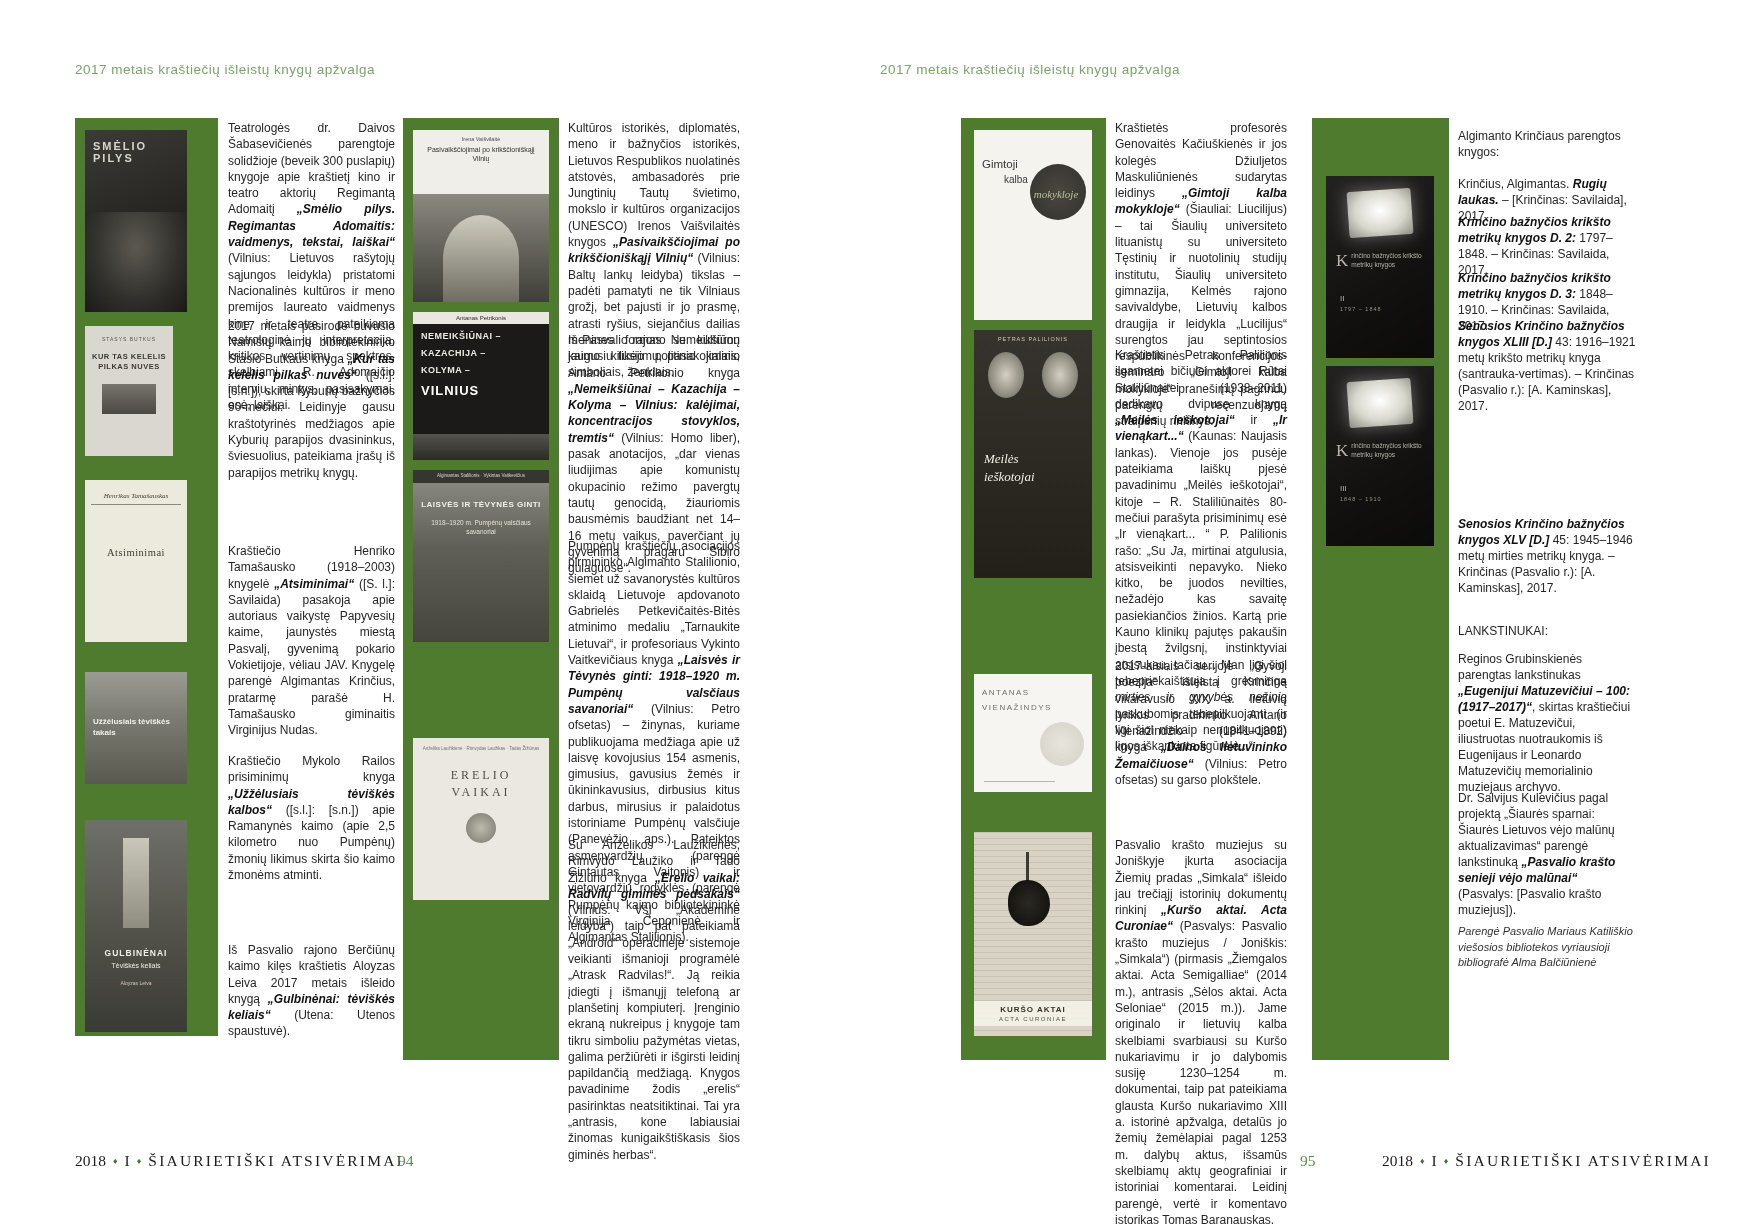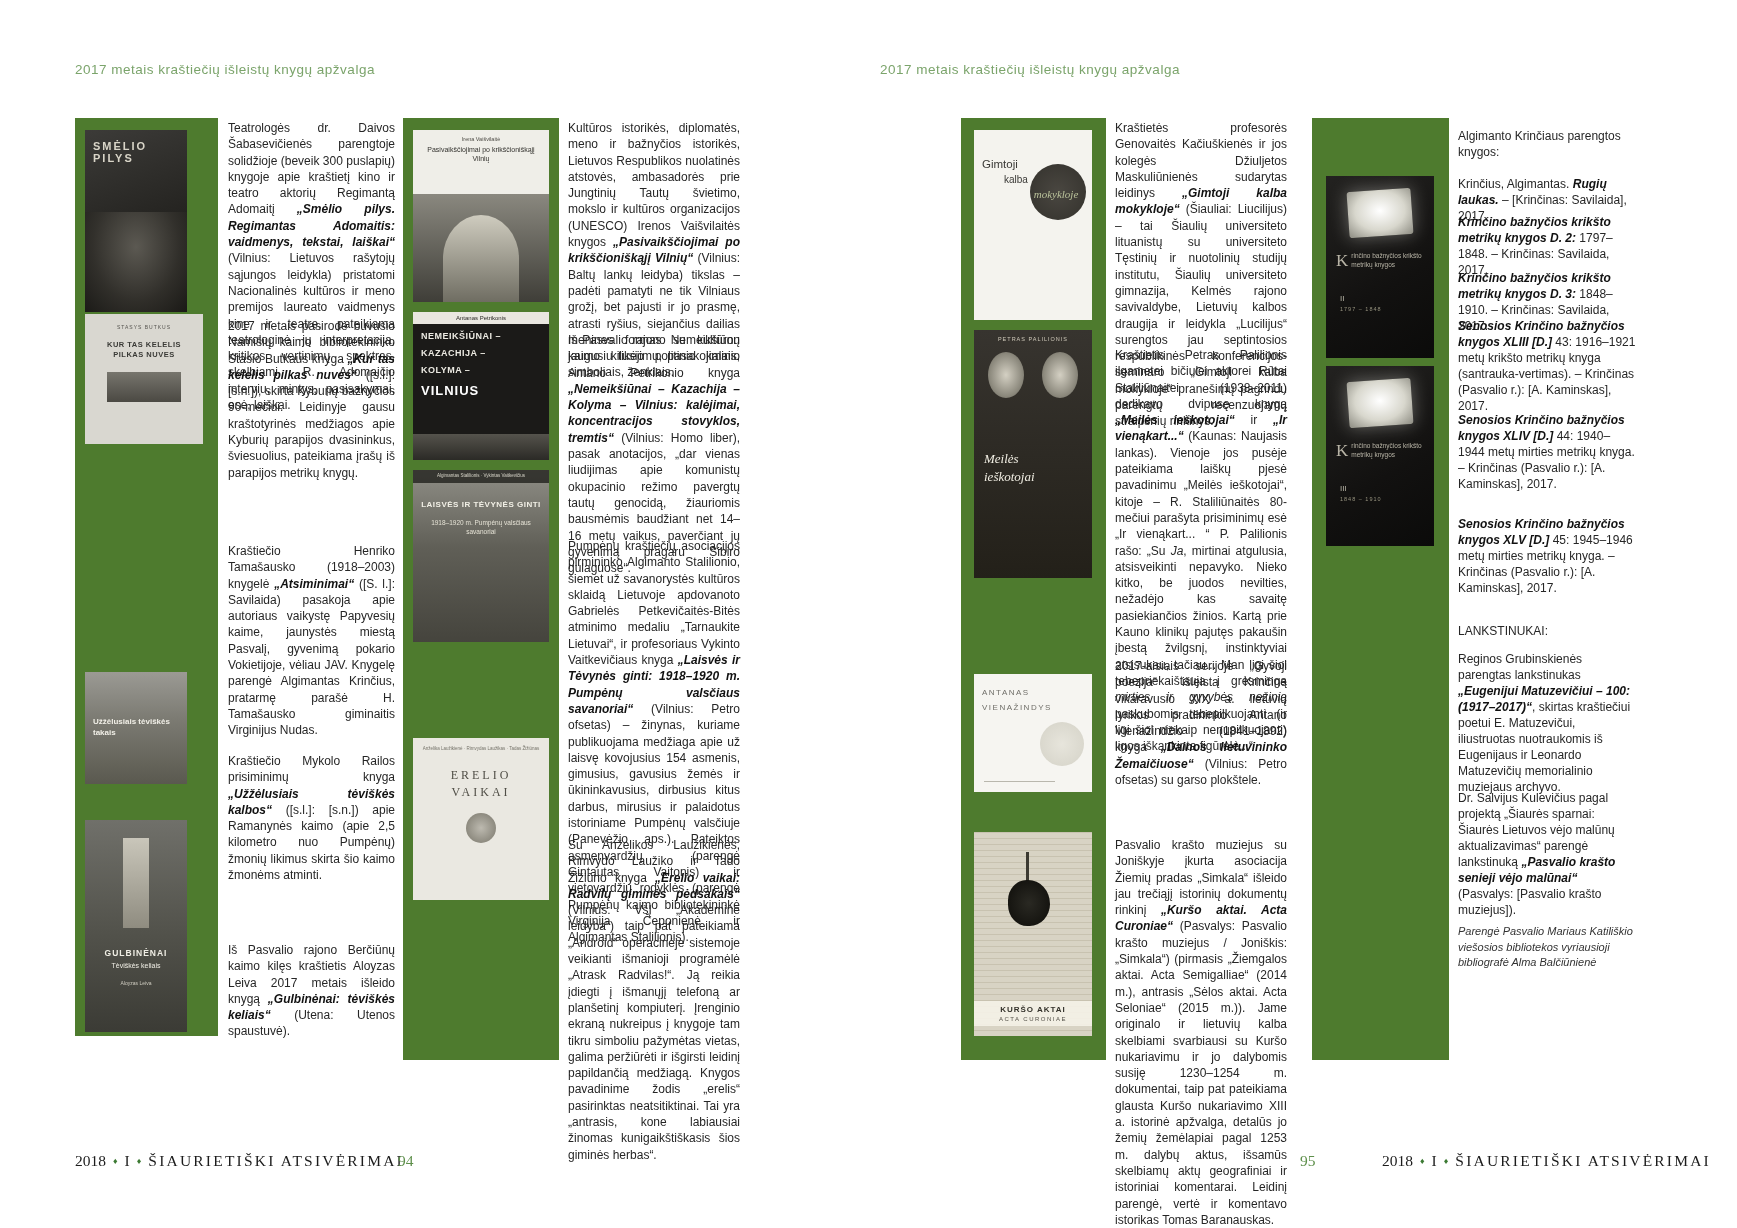--- a/index.html
+++ b/index.html
@@ -119,24 +119,28 @@
 
   <div>
     <div class="page-header" style="left:75px;top:62px;">2017 metais kraštiečių išleistų knygų apžvalga</div>
 
     <div class="strip" style="left:75px;top:118px;width:143px;height:918px;">
       <div class="cover cov-smelio" style="left:10px;top:12px;width:102px;height:182px;">
         <span class="cov-line">SMĖLIO</span>
         <span class="cov-line">PILYS</span>
         <div class="photo"></div>
       </div>
-      <div class="cover cov-kurtas" style="left:10px;top:196px;width:118px;height:130px;">
+      <div class="cover cov-kurtas" style="left:10px;top:208px;width:88px;height:130px;">
         <span class="kt-author">STASYS BUTKUS</span>
         <span class="kt-title">KUR TAS KELELIS PILKAS NUVES</span>
         <div class="kt-photo"></div>
+      </div>
+      <div class="cover cov-atsimin" style="left:10px;top:362px;width:102px;height:162px;">
+        <span class="at-author">Henrikas Tamašauskas</span>
+        <span class="at-title">Atsiminimai</span>
       </div>
       <div class="cover cov-uzzel" style="left:10px;top:554px;width:102px;height:112px;">
         <span class="uz-title">Užžėlusiais tėviškės takais</span>
       </div>
       <div class="cover cov-gulbin" style="left:10px;top:702px;width:102px;height:212px;">
         <div class="tower"></div>
         <span class="gu-title">GULBINĖNAI</span>
         <span class="gu-sub">Tėviškės keliais</span>
         <span class="gu-author">Aloyzas Leiva</span>
       </div>
@@ -252,21 +256,20 @@
         <span class="kc-years">1848 – 1910</span>
       </div>
     </div>
 
     <div class="textcol" style="left:1458px;top:118px;width:178px;height:1000px;">
       <p class="bib" style="top:10px;"><span class="r-n">Algimanto Krinčiaus parengtos knygos:</span></p>
       <p class="bib" style="top:58px;"><span class="r-n">Krinčius, Algimantas. </span><span class="r-bi">Rugių laukas.</span><span class="r-n"> – [Krinčinas: Savilaida], 2017.</span></p>
       <p class="bib" style="top:96px;"><span class="r-bi">Krinčino bažnyčios krikšto metrikų knygos D. 2:</span><span class="r-n"> 1797–1848. – Krinčinas: Savilaida, 2017.</span></p>
       <p class="bib" style="top:152px;"><span class="r-bi">Krinčino bažnyčios krikšto metrikų knygos D. 3:</span><span class="r-n"> 1848–1910. – Krinčinas: Savilaida, 2017.</span></p>
       <p class="bib" style="top:200px;"><span class="r-bi">Senosios Krinčino bažnyčios knygos XLIII [D.]</span><span class="r-n"> 43: 1916–1921 metų krikšto metrikų knyga (santrauka-vertimas). – Krinčinas (Pasvalio r.): [A. Kaminskas], 2017.</span></p>
-      <p class="bib" style="top:294px;"><span class="r-bi">Senosios Krinčino bažnyčios knygos XLIV [D.]</span><span class="r-n"> 44: 1940–1944 metų mirties metrikų knyga. – Krinčinas (Pasvalio r.): [A. Kaminskas], 2017.</span></p>
       <p class="bib" style="top:398px;"><span class="r-bi">Senosios Krinčino bažnyčios knygos XLV [D.]</span><span class="r-n"> 45: 1945–1946 metų mirties metrikų knyga. – Krinčinas (Pasvalio r.): [A. Kaminskas], 2017.</span></p>
       <p class="bib" style="top:505px;">LANKSTINUKAI:</p>
       <p class="bib" style="top:533px;"><span class="r-n">Reginos Grubinskienės parengtas lankstinukas </span><span class="r-bi">„Eugenijui Matuzevičiui – 100: (1917–2017)“</span><span class="r-n">, skirtas kraštiečiui poetui E. Matuzevičui, iliustruotas nuotraukomis iš Eugenijaus ir Leonardo Matuzevičių memorialinio muziejaus archyvo.</span></p>
       <p class="bib" style="top:672px;"><span class="r-n">Dr. Salvijus Kulevičius pagal projektą „Šiaurės sparnai: Šiaurės Lietuvos vėjo malūnų aktualizavimas“ parengė lankstinuką </span><span class="r-bi">„Pasvalio krašto senieji vėjo malūnai“</span><span class="r-n"> (Pasvalys: [Pasvalio krašto muziejus]).</span></p>
       <p class="credit" style="top:806px;">Parengė Pasvalio Mariaus Katiliškio viešosios bibliotekos vyriausioji bibliografė Alma Balčiūnienė</p>
     </div>
 
     <div class="pagenum" style="left:1300px;">95</div>
     <div class="footer" style="left:1382px;">
       <span>2018</span><span class="diamond">♦</span><span>I</span><span class="diamond">♦</span><span class="ftitle">ŠIAURIETIŠKI ATSIVĖRIMAI</span>

